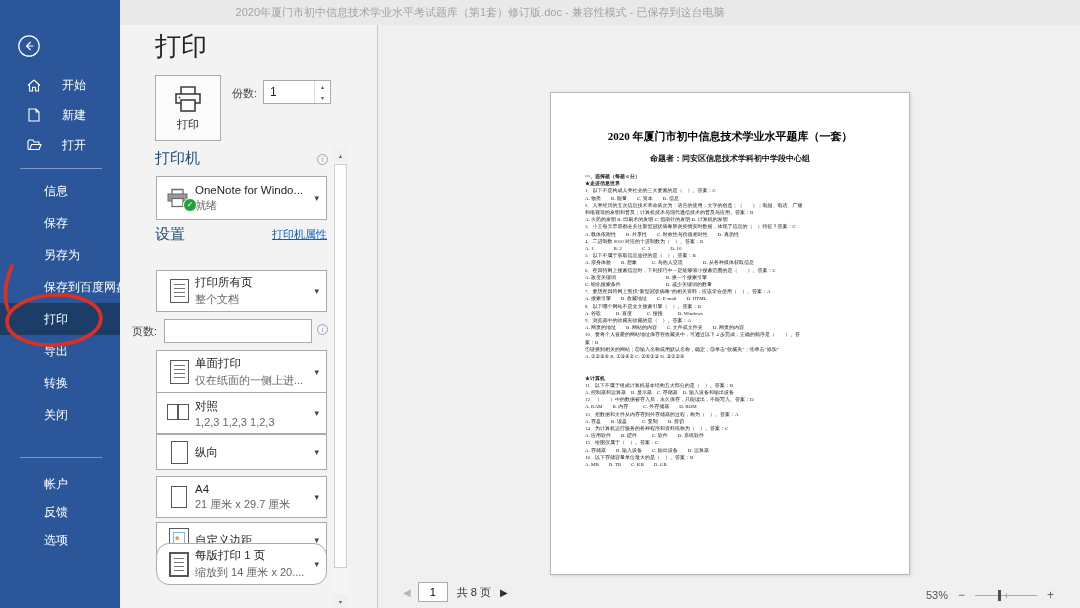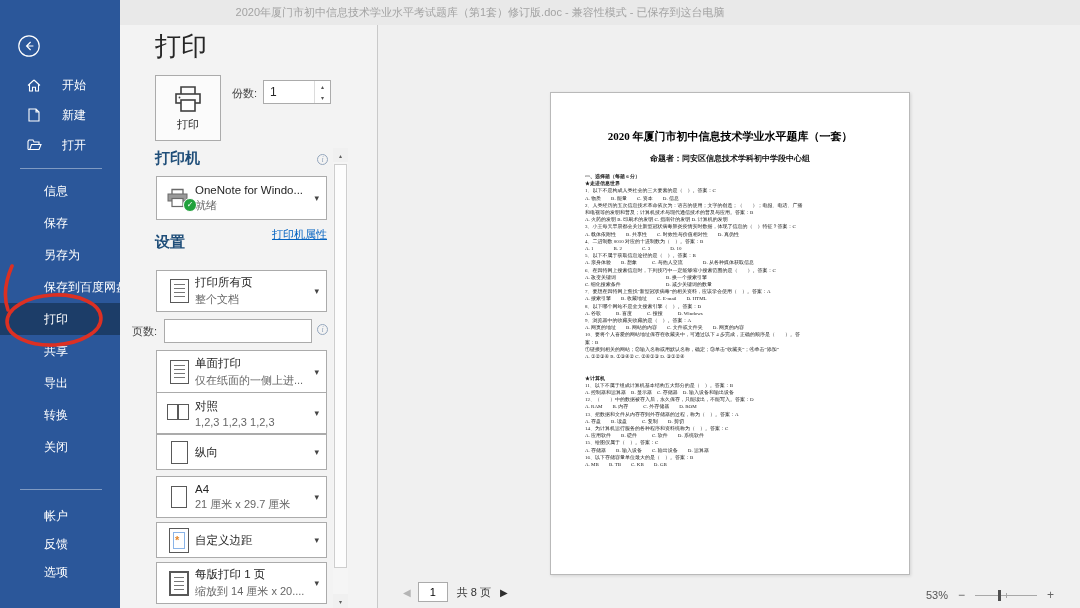--- a/index.html
+++ b/index.html
@@ -39,21 +39,21 @@
   .print-btn{position:absolute;left:35px;top:50px;width:66px;height:66px;background:#fbfbfb;
              border:1px solid #ababab;display:flex;flex-direction:column;align-items:center;
              justify-content:center;gap:4px;box-sizing:border-box}
   .print-btn span{font-size:11px;color:#262626}
   .copies-label{position:absolute;left:112px;top:61px;font-size:11px;color:#444}
   .copies-box{position:absolute;left:143px;top:55px;width:68px;height:24px;background:#fff;
               border:1px solid #ababab;box-sizing:border-box;display:flex}
   .copies-box input{flex:1;min-width:0;border:none;outline:none;font-size:12px;padding-left:6px;color:#262626;background:transparent}
   .spin{width:15px;display:flex;flex-direction:column;border-left:1px solid #dcdcdc}
   .spin span{flex:1;display:flex;align-items:center;justify-content:center;font-size:6px;color:#555}
-  .sec-heading{position:absolute;left:35px;font-size:15px;color:#1f4e79;margin:0;font-weight:bold}
+  .sec-heading{position:absolute;left:35px;font-size:15px;color:#1f4e79;margin:0;font-weight:normal}
   .info{width:11px;height:11px;border:1px solid #94a6bd;border-radius:50%;color:#94a6bd;font-size:8px;
         display:flex;align-items:center;justify-content:center;font-style:italic;
         font-family:"Liberation Serif",serif;box-sizing:border-box}
   .pos-info-printer{position:absolute;left:197px;top:129px}
   .pos-info-pages{position:absolute;left:197px;top:299px}
   .combo{position:absolute;left:36px;width:171px;background:#fff;border:1px solid #ababab;
          box-sizing:border-box;display:flex;align-items:center;padding:0 7px 0 6px}
   .combo .ic{width:32px;display:flex;justify-content:center;position:relative}
   .combo .txt{flex:1;min-width:0;overflow:hidden}
   .combo .t1{font-size:11.5px;color:#262626;white-space:nowrap}
@@ -169,23 +169,20 @@
       <div class="side-item">
         <span>另存为</span>
       </div>
       <div class="side-item">
         <span>保存到百度网盘</span>
       </div>
       <div class="side-item selected">
         <span>打印</span>
       </div>
       <div class="side-item">
-        <span>共享</span>
-      </div>
-      <div class="side-item">
         <span>导出</span>
       </div>
       <div class="side-item">
         <span>转换</span>
       </div>
       <div class="side-item">
         <span>关闭</span>
       </div>
     </div>
   <div class="sb-div bottom"></div>
@@ -243,21 +240,21 @@
     </span>
     <span class="txt">
       <div class="t1">OneNote for Windo...</div>
       <div class="t2">就绪</div>
     </span>
     <span class="caret">▾</span>
   </div>
 
   <a class="props-link">打印机属性</a>
 
-  <h2 class="sec-heading" style="top:208px">设置</h2>
+  <h2 class="sec-heading" style="top:200px">设置</h2>
 
   <div id="dd-container">
       <div class="combo" style="top: 245px; height: 42px;">
         <span class="ic">
           <span class="ddi lines"></span>
         </span>
         <span class="txt">
           <div class="t1">打印所有页</div>
           <div class="t2">整个文档</div>
         </span>
@@ -304,21 +301,21 @@
       </div>
       <div class="combo" style="top: 497px; height: 36px;">
         <span class="ic">
           <span class="ddi margins"></span>
         </span>
         <span class="txt">
           <div class="t1">自定义边距</div>
         </span>
         <span class="caret">▾</span>
       </div>
-      <div class="combo" style="top: 537px; height: 42px;">
+      <div class="combo" style="top: 518px; height: 42px; border-radius: 13px;">
         <span class="ic">
           <span class="ddi lines thick"></span>
         </span>
         <span class="txt">
           <div class="t1">每版打印 1 页</div>
           <div class="t2">缩放到 14 厘米 x 20....</div>
         </span>
         <span class="caret">▾</span>
       </div>
     </div>

